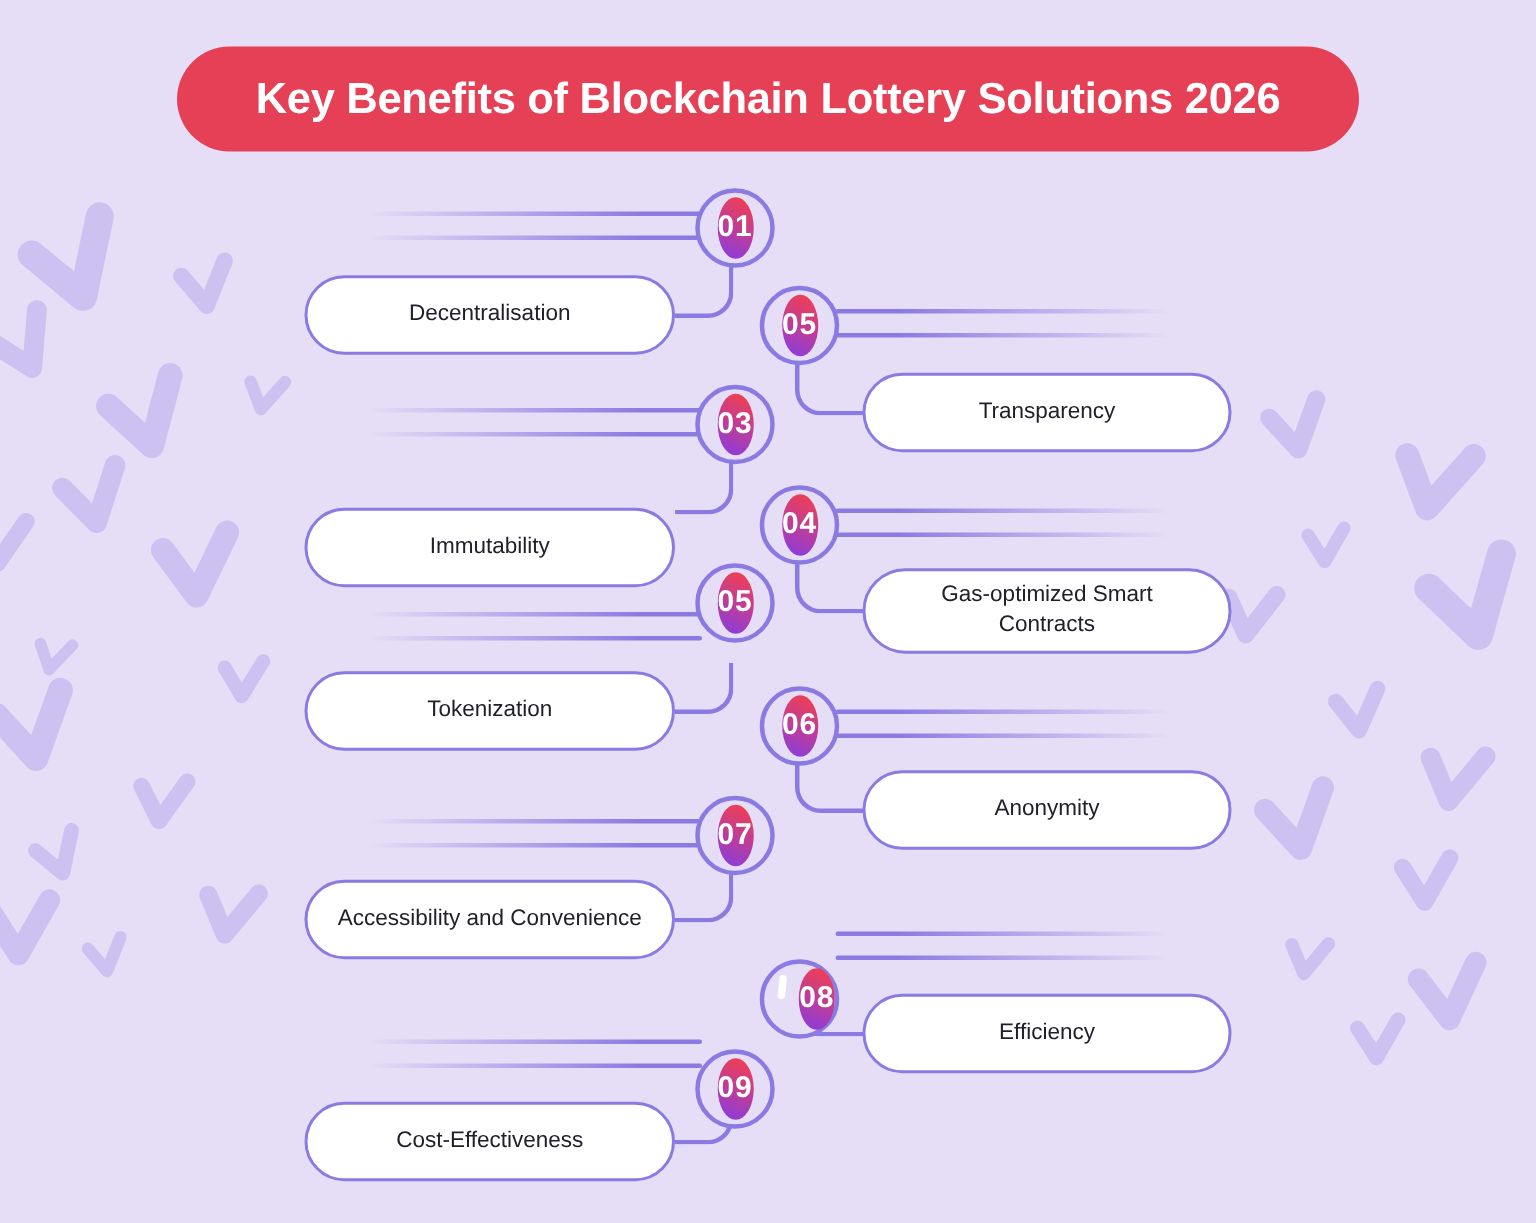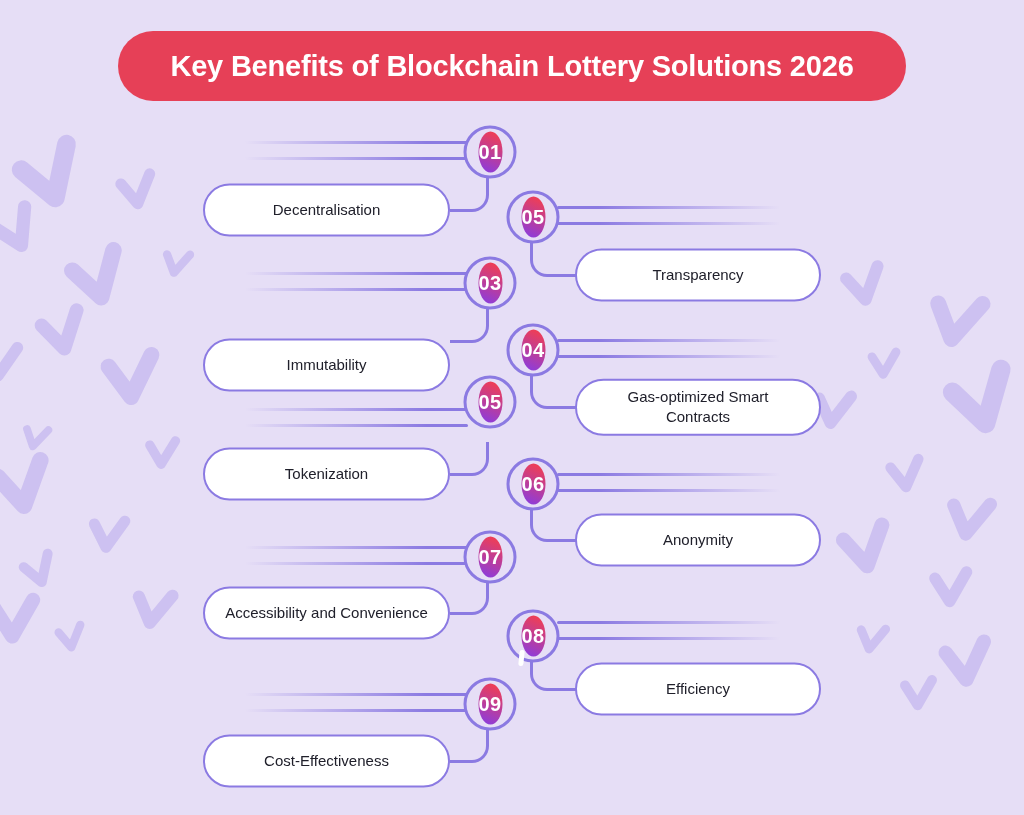--- a/index.html
+++ b/index.html
@@ -200,34 +200,34 @@
           </div>
         </div>
         <div class="pill" style="left: 203px; width: 247px; top: 613px;">
           <span>Accessibility and Convenience</span>
         </div>
       </div>
       <div>
         <div class="sline fade-right" style="left: 557px; width: 230px; top: 621px;"></div>
         <div class="sline fade-right" style="left: 557px; width: 230px; top: 637px;"></div>
         <div class="conn conn-right" style="top: 655px; height: 36px; left: 530px; width: 47px;"></div>
-        <div class="badge" style="left: 533px; top: 636px;">
+        <div class="badge" style="left: 533px; top: 666px; justify-content: flex-end;">
           <div class="badge-inner">
             <span>08</span>
           </div>
         </div>
         <div class="pill" style="left: 575px; width: 246px; top: 689px;">
           <span>Efficiency</span>
         </div>
       </div>
       <div>
         <div class="sline fade-left" style="left: 238px; width: 230px; top: 693px;"></div>
         <div class="sline fade-left" style="left: 238px; width: 230px; top: 709px;"></div>
         <div class="conn conn-left" style="top: 727px; height: 36px; left: 450px; width: 39px;"></div>
-        <div class="badge" style="left: 490px; top: 704px;">
+        <div class="badge" style="left: 490px; top: 726px;">
           <div class="badge-inner">
             <span>09</span>
           </div>
         </div>
         <div class="pill" style="left: 203px; width: 247px; top: 761px; justify-content: center;">
           <span>Cost-Effectiveness</span>
         </div>
       </div>
     </div>
 

